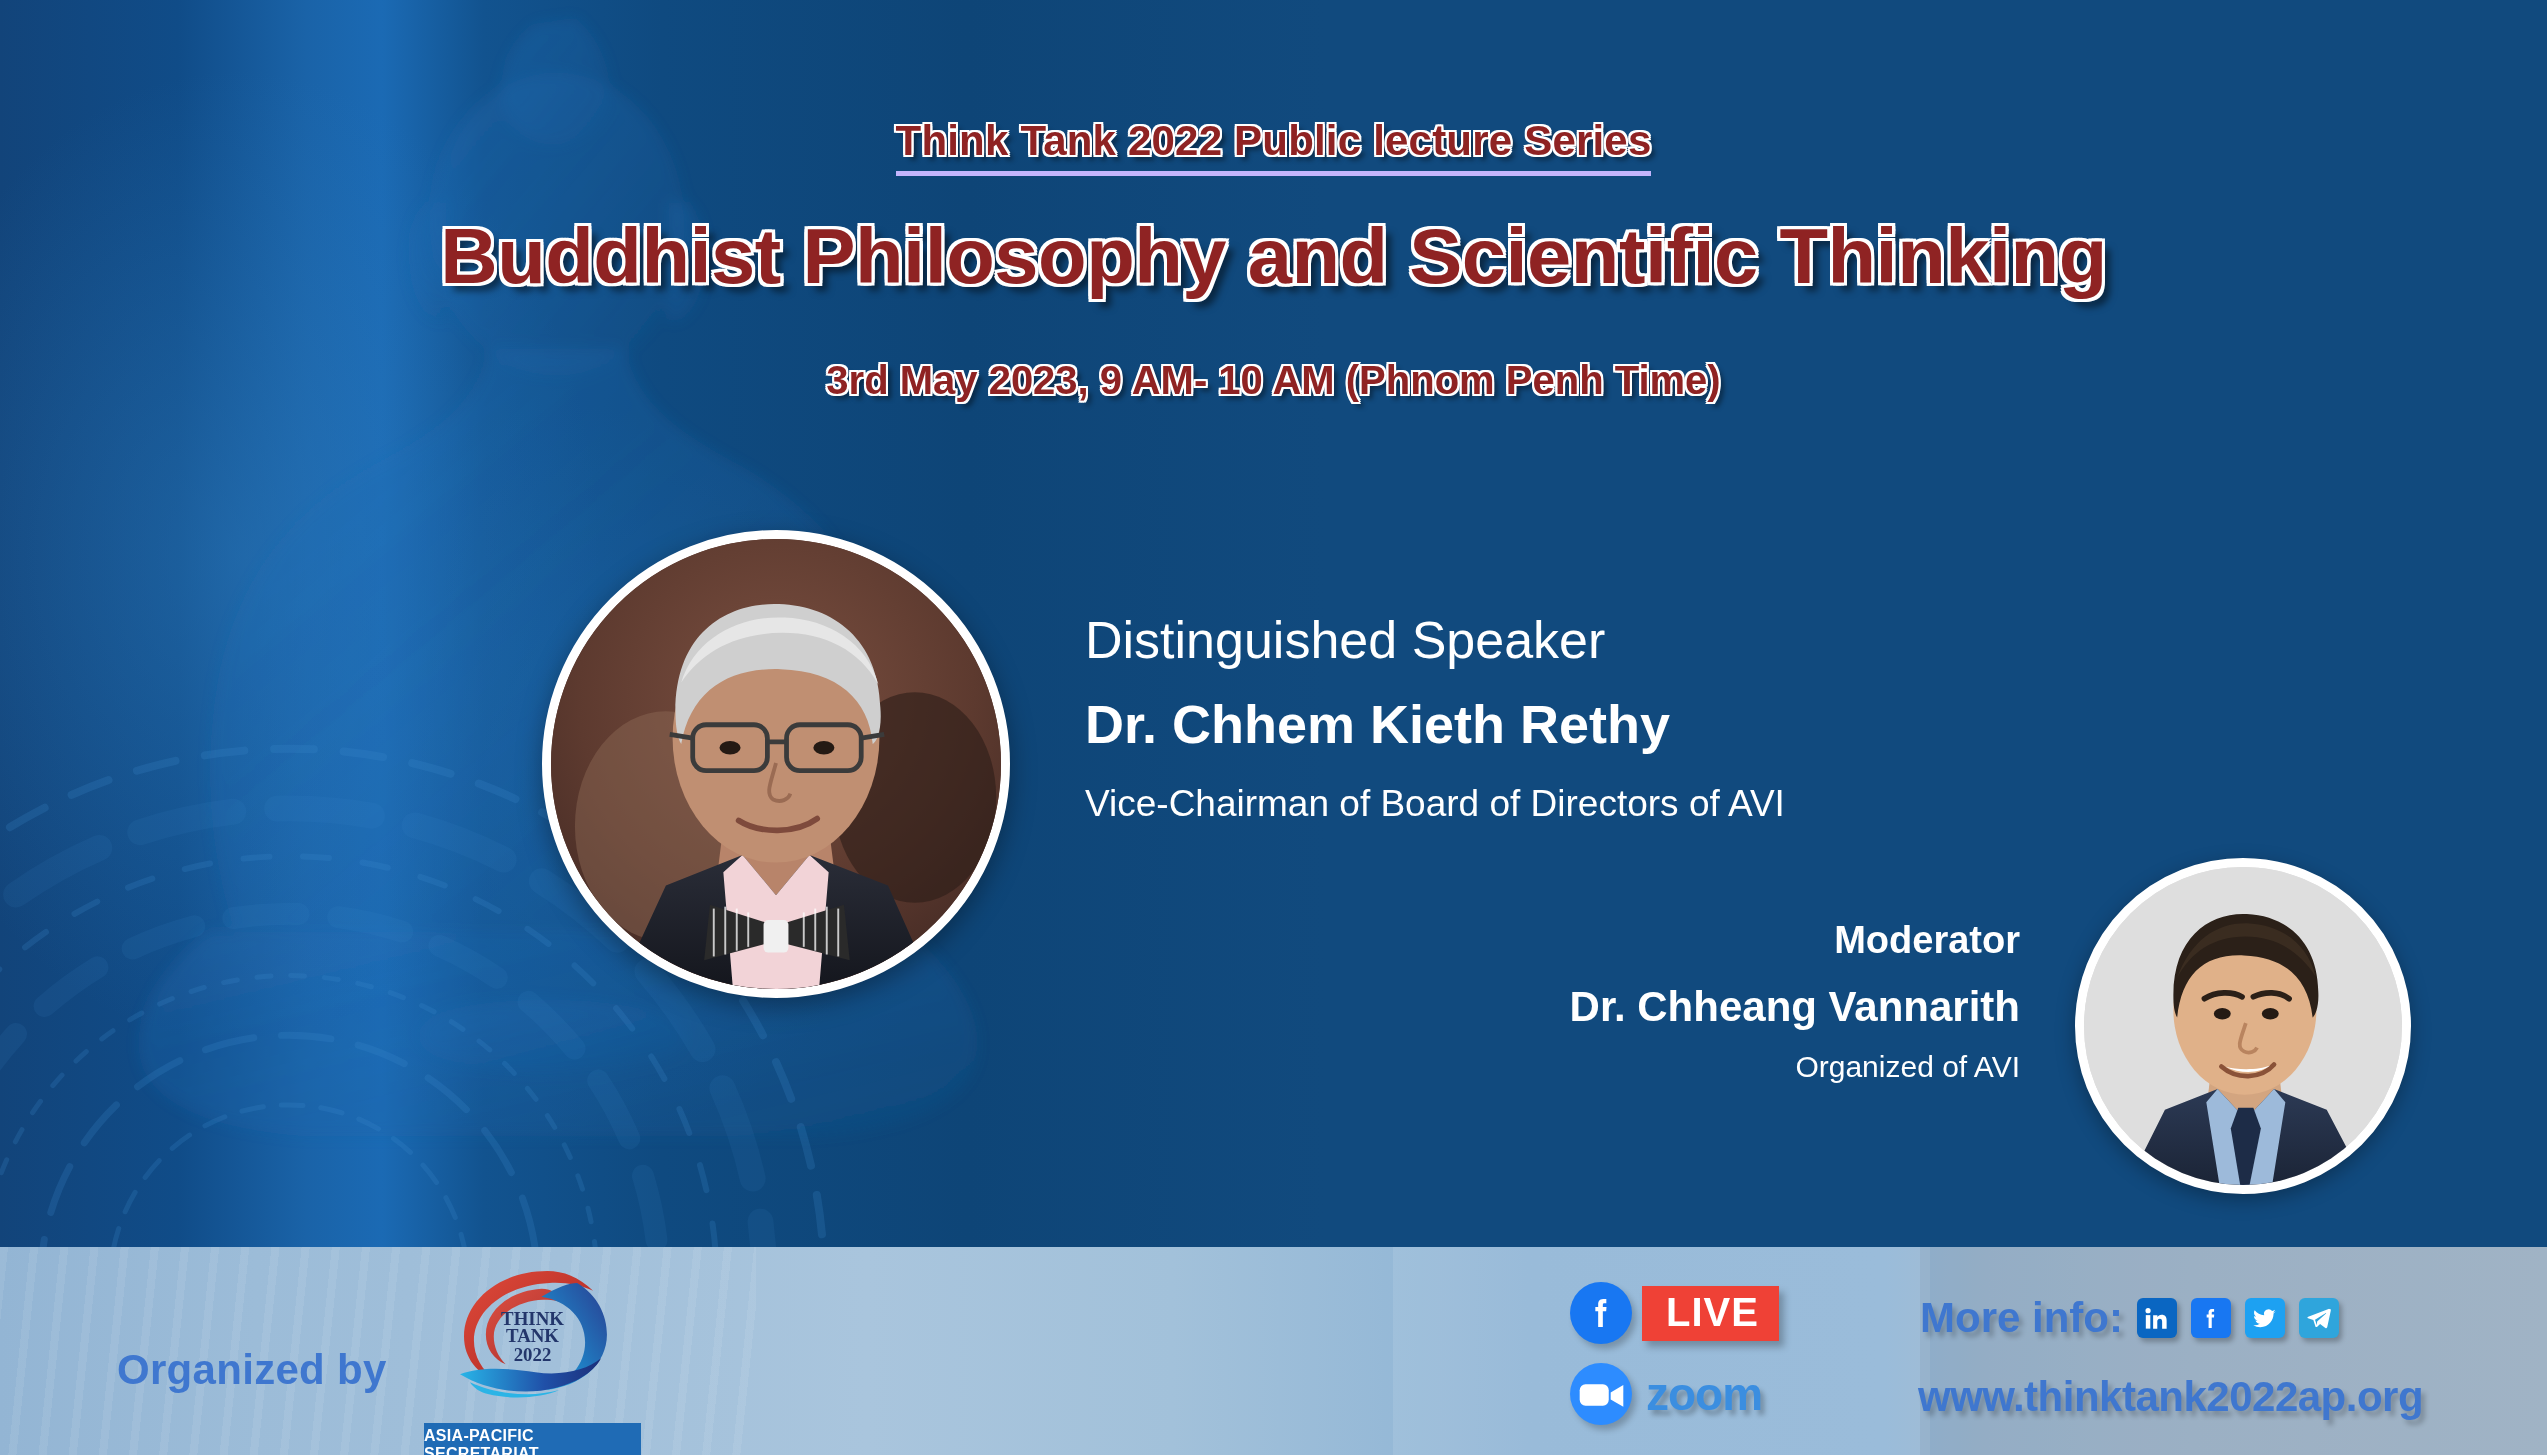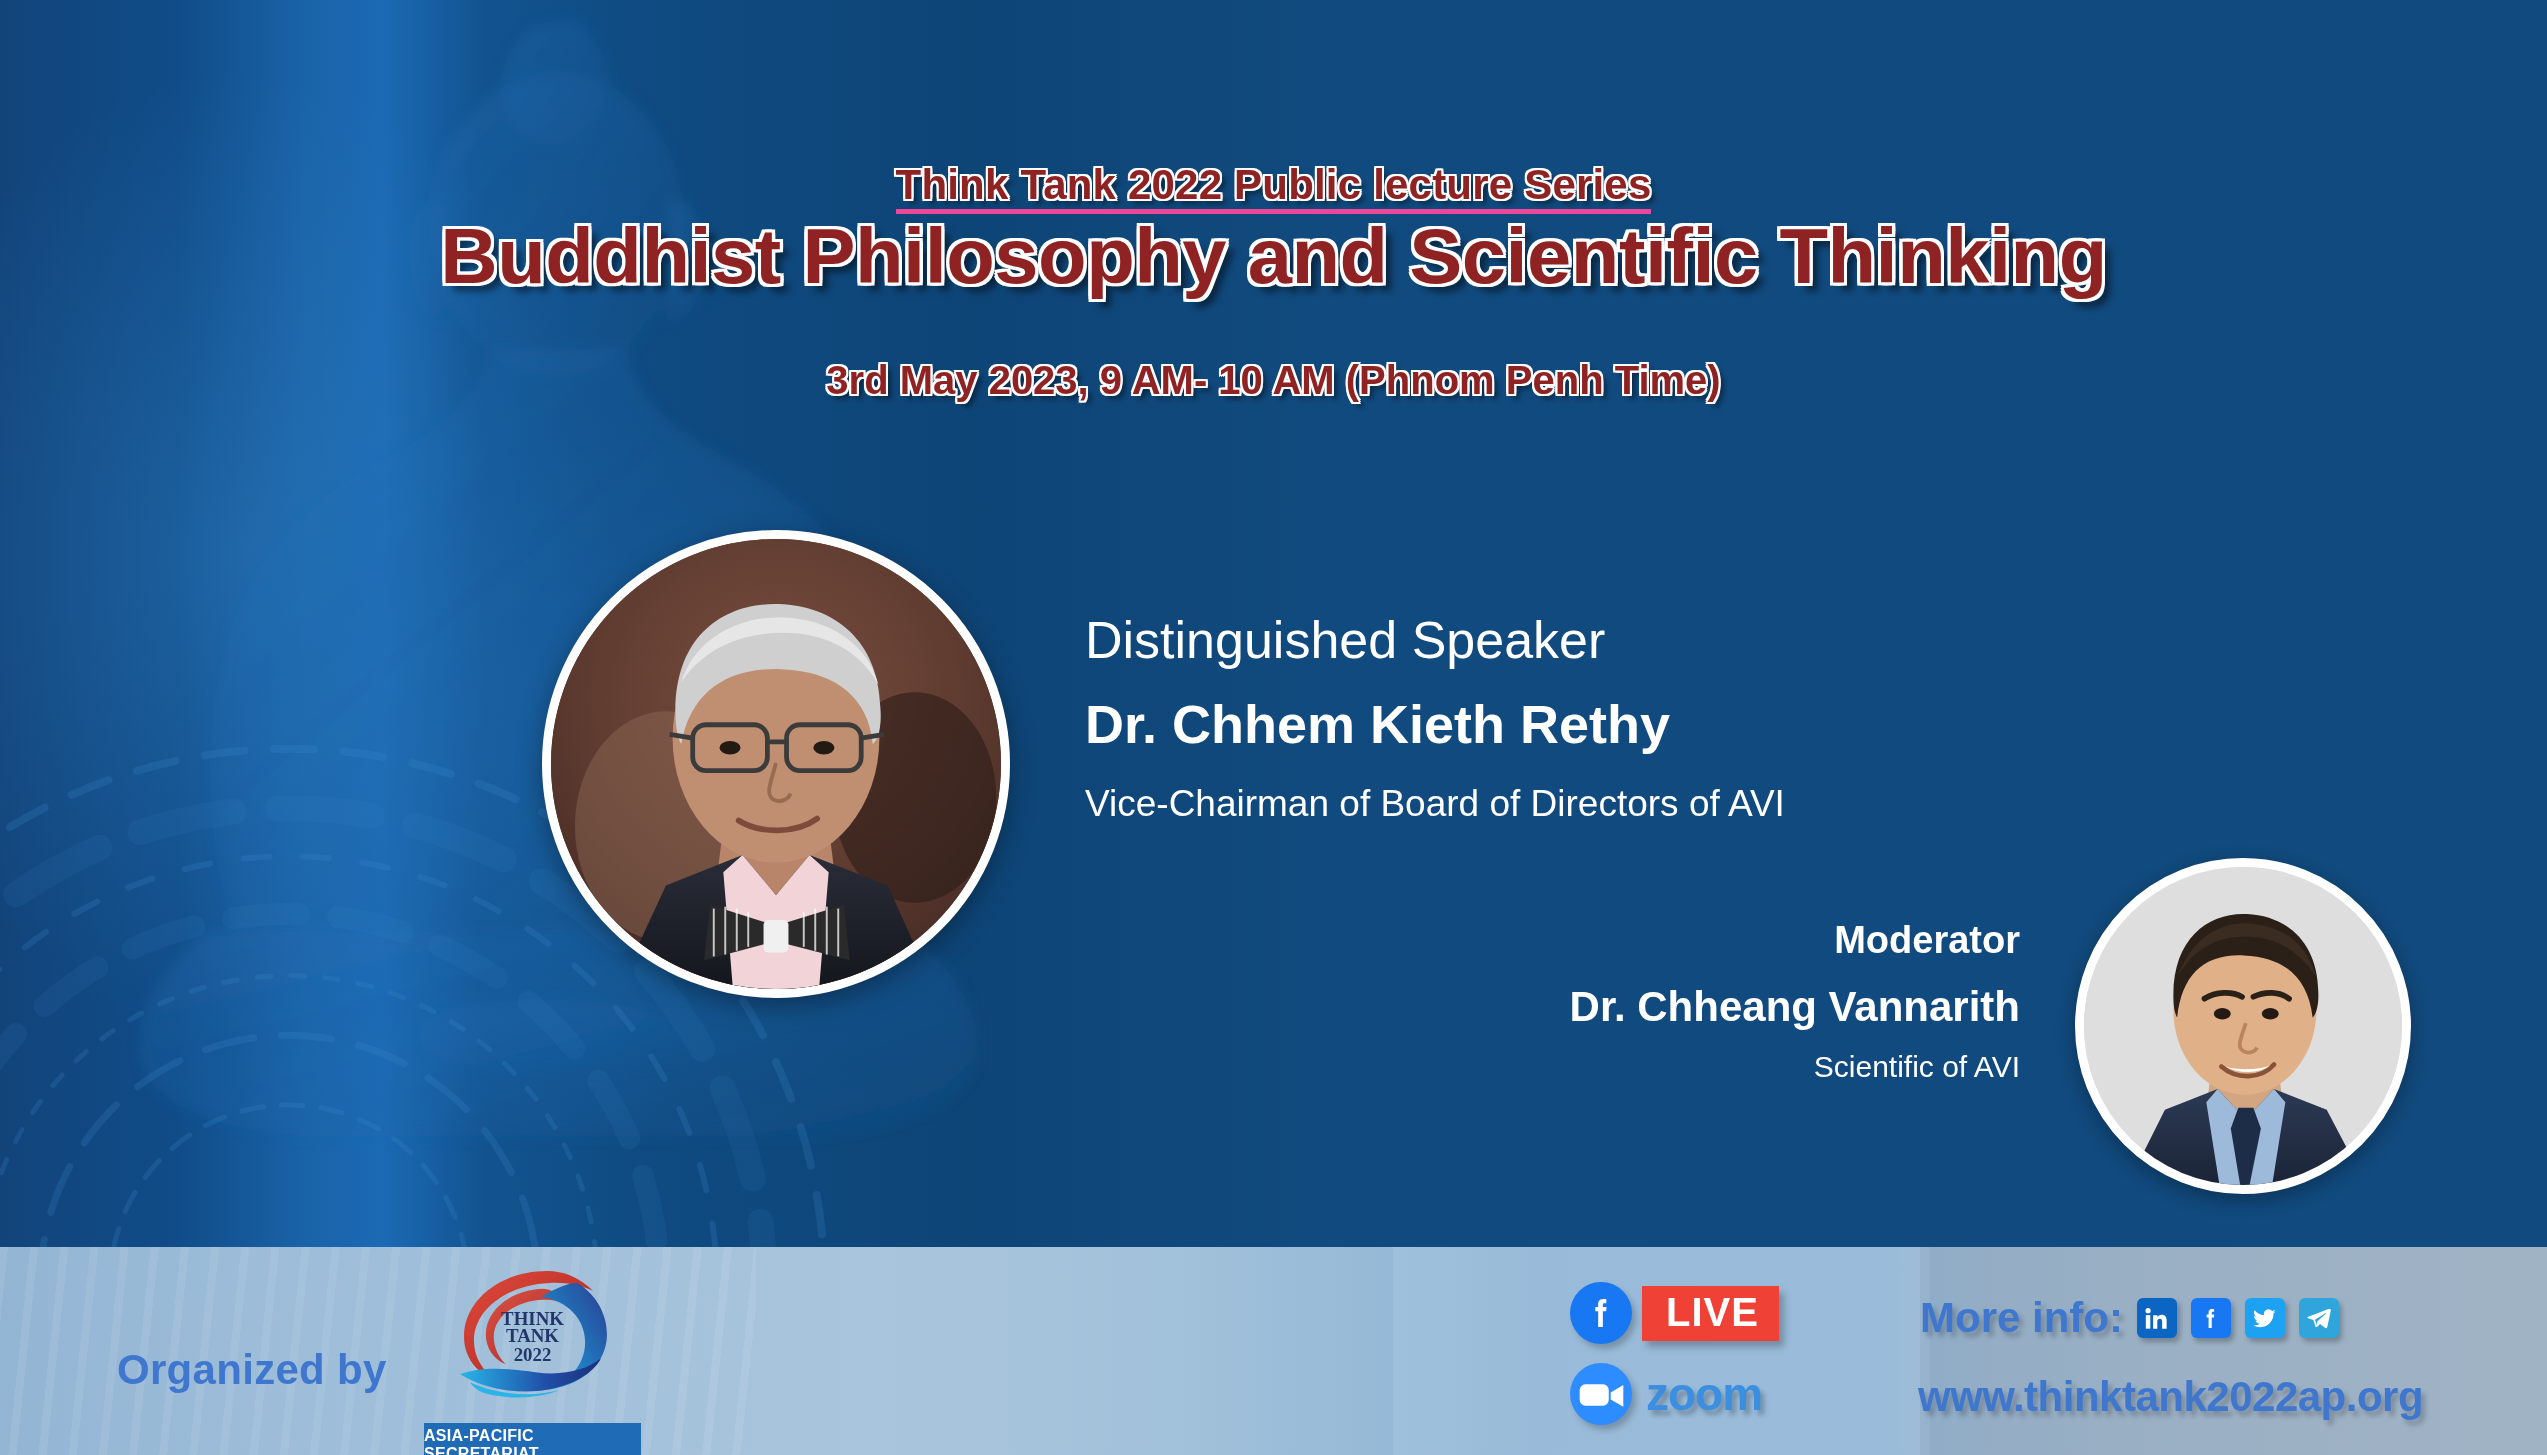--- a/index.html
+++ b/index.html
@@ -59,23 +59,22 @@
     letter-spacing:0.2px;
     color:#8f2323;
     font-family:"Liberation Sans", sans-serif;
     text-shadow:
       -2px -2px 0 #fff, 2px -2px 0 #fff, -2px 2px 0 #fff, 2px 2px 0 #fff,
       0 -2px 0 #fff, 0 2px 0 #fff, -2px 0 0 #fff, 2px 0 0 #fff,
       5px 5px 5px rgba(0,0,0,.45);
   }
   .kicker span{
     display:inline-block;
-    border-bottom:5px solid #ec4899;
-    padding-bottom:0;
-    margin-top:44px;
+    border-bottom:5px solid #c4b5fd;
+    padding-bottom:6px;
   }
   .headline{
     position:absolute;left:0;right:0;top:211px;
     text-align:center;
     font-size:78px;font-weight:bold;
     color:#8f2323;
     letter-spacing:-0.5px;
     transform:scaleX(1.02);
     font-family:"Liberation Sans", sans-serif;
     text-shadow:
@@ -384,21 +383,21 @@
 
   <div class="speaker-block">
     <p class="sp-role">Distinguished Speaker</p>
     <p class="sp-name">Dr. Chhem Kieth Rethy</p>
     <p class="sp-title">Vice-Chairman of Board of Directors of AVI</p>
   </div>
 
   <div class="mod-wrap">
     <p class="md-role">Moderator</p>
     <p class="md-name">Dr. Chheang Vannarith</p>
-    <p class="md-title">Scientific of AVI</p>
+    <p class="md-title">Organized of AVI</p>
   </div>
 
   <div class="mod-photo">
     <svg class="ph" viewBox="0 0 338 338" xmlns="http://www.w3.org/2000/svg" preserveAspectRatio="xMidYMid slice">
       <defs>
         <linearGradient id="msuit" x1="0" y1="0" x2="0" y2="1">
           <stop offset="0%" stop-color="#2c3a55"></stop>
             <stop offset="100%" stop-color="#1b2436"></stop>
         </linearGradient>
       </defs>

